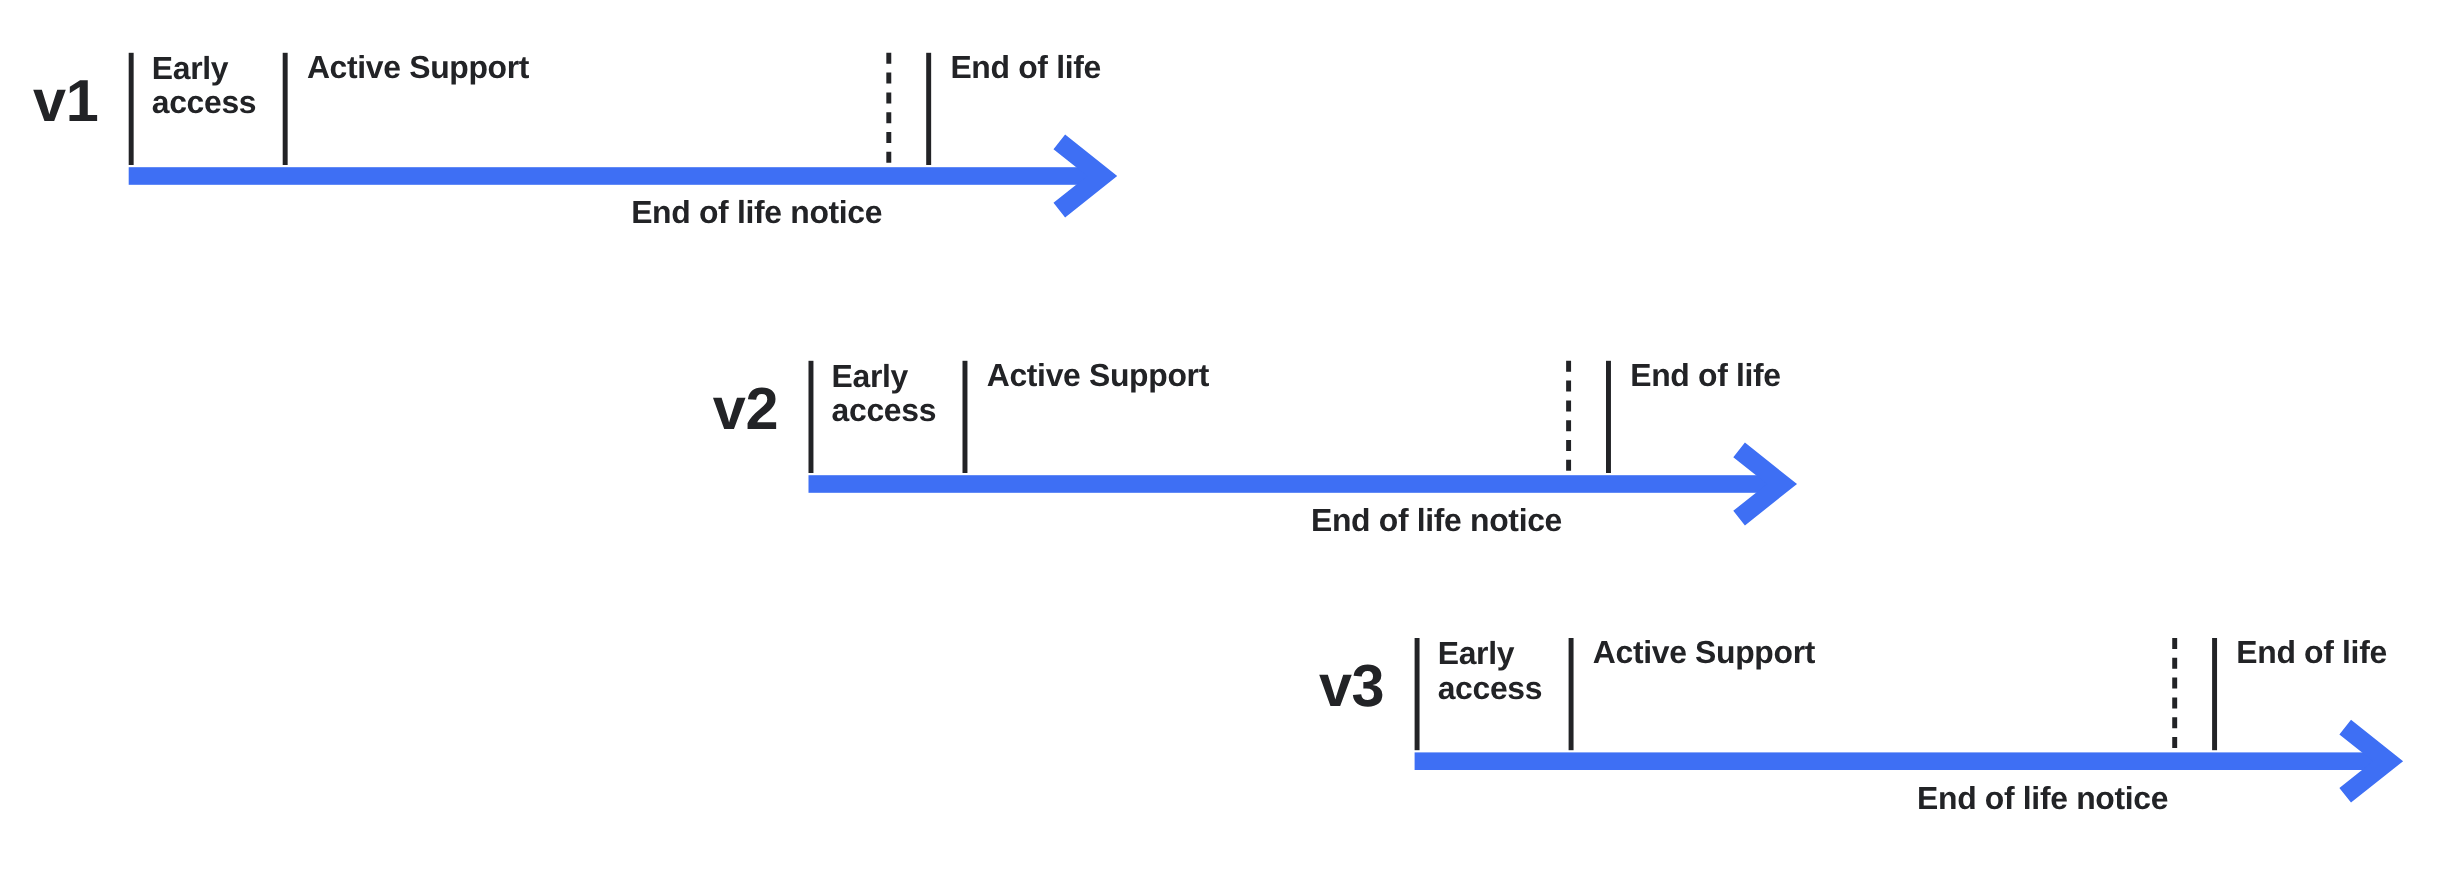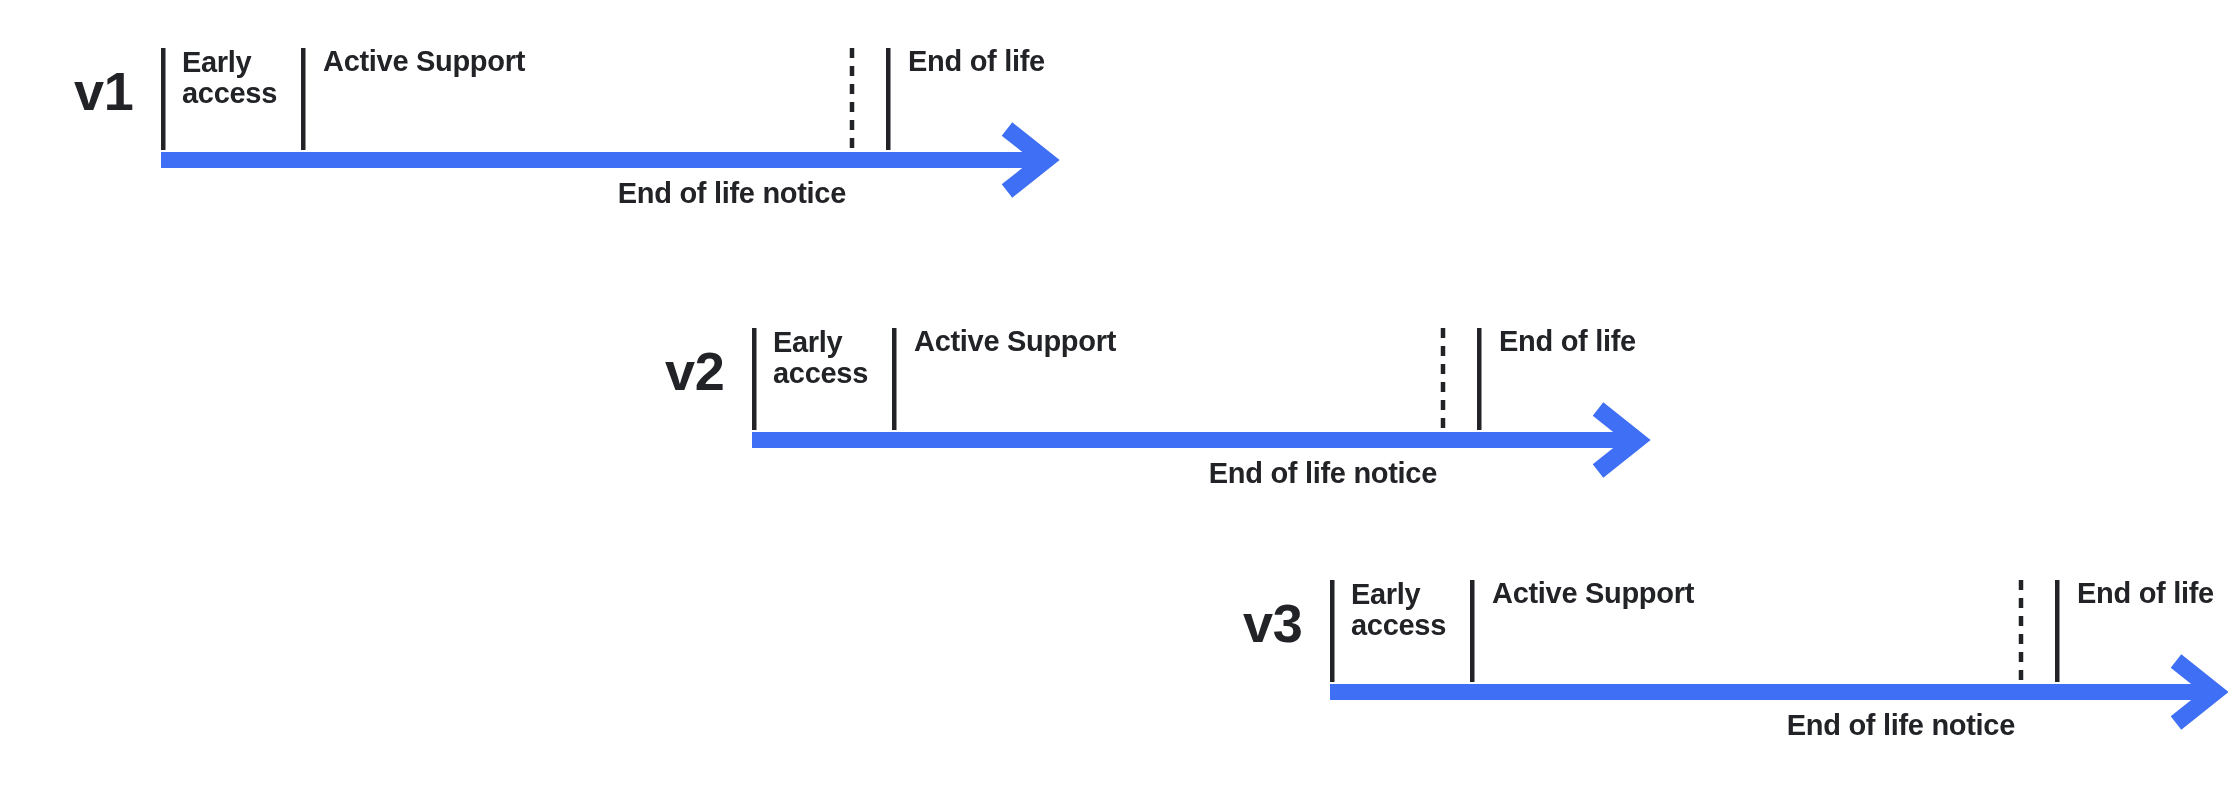--- a/index.html
+++ b/index.html
@@ -4,21 +4,21 @@
 <style>
   html, body { margin: 0; padding: 0; background: #ffffff; }
   #canvas {
     position: relative;
     width: 2228px;
     height: 812px;
     background: var(--page_bg, #ffffff);
     overflow: hidden;
     font-family: "Liberation Sans", sans-serif;
   }
-  .timeline { position: absolute; width: 1060px; height: 215px; padding-left: 44px; }
+  .timeline { position: absolute; width: 1060px; height: 215px; }
   .timeline svg { display: block; }
   svg text {
     font-family: "Liberation Sans", sans-serif;
     font-weight: 700;
     fill: var(--ink, #222326);
     letter-spacing: -0.3px;
   }
   .version-text { font-size: 54px; }
   .phase-label  { font-size: 29px; }
   .tick  { fill: var(--ink, #222326); }
@@ -51,21 +51,21 @@
       <rect class="shaft" x="117" y="152" width="873" height="16"></rect>
       <polyline class="head" points="963,129 1002,160 963,191"></polyline>
       <text class="phase-label" x="138" y="72">Early</text>
       <text class="phase-label" x="138" y="103">access</text>
       <text class="phase-label" x="279" y="71">Active Support</text>
       <text class="phase-label" x="864" y="71">End of life</text>
       <text class="phase-label" x="802" y="203" text-anchor="end">End of life notice</text>
     </svg>
   </div>
 
-  <div class="timeline" style="left:591px; top:280px;">
+  <div class="timeline" style="left:618px; top:280px;">
     <svg width="1060" height="215" viewBox="0 0 1060 215">
       <text class="version-text" x="30" y="110">v2</text>
       <rect class="tick" x="117" y="48" width="4.5" height="102"></rect>
       <rect class="tick" x="257" y="48" width="4.5" height="102"></rect>
       <line class="dash" x1="808" y1="48" x2="808" y2="149"></line>
       <rect class="tick" x="842" y="48" width="4.5" height="102"></rect>
       <rect class="shaft" x="117" y="152" width="873" height="16"></rect>
       <polyline class="head" points="963,129 1002,160 963,191"></polyline>
       <text class="phase-label" x="138" y="72">Early</text>
       <text class="phase-label" x="138" y="103">access</text>

